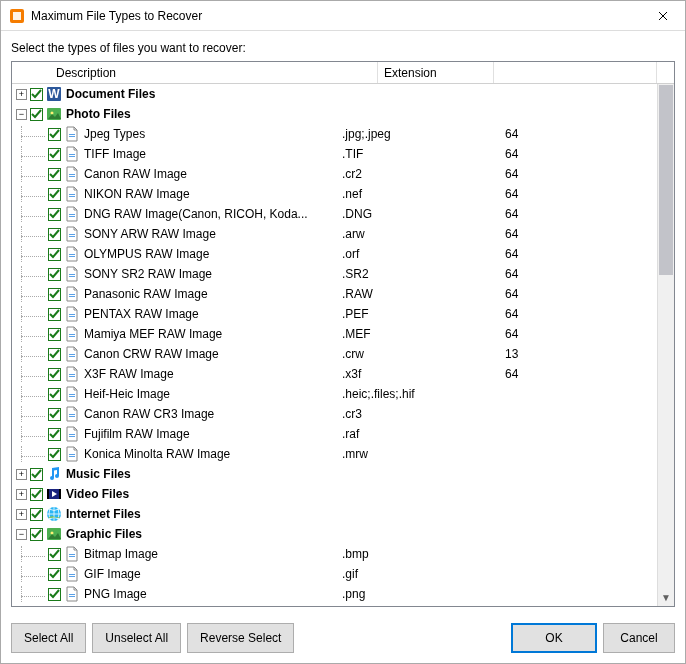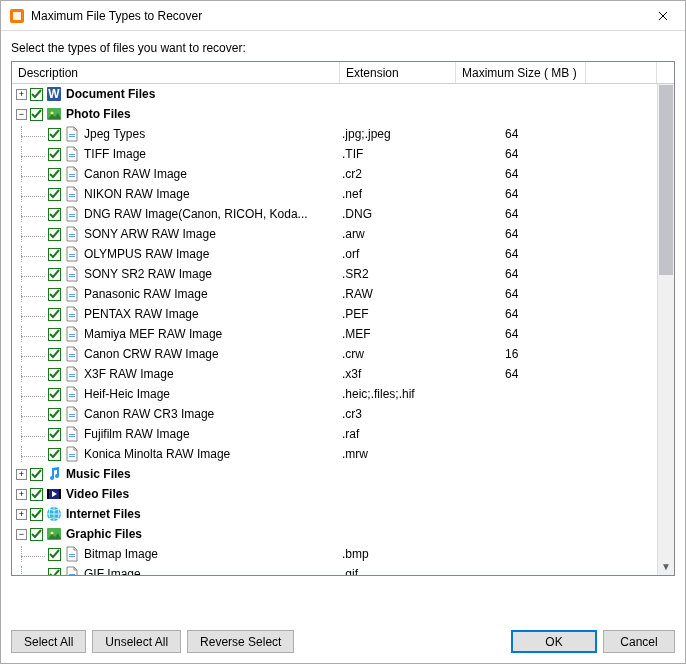--- a/index.html
+++ b/index.html
@@ -8,21 +8,21 @@
 .titlebar { height: 30px; display: flex; align-items: center; padding: 0 0 0 8px; border-bottom: 1px solid #ddd; }
 .titlebar .app-icon { width: 16px; height: 16px; margin-right: 6px; display: inline-flex; align-items: center; justify-content: center; }
 .titlebar .title { font-size: 12px; color: #000; flex: 1; }
 .titlebar .close { width: 45px; height: 30px; display: flex; align-items: center; justify-content: center; cursor: pointer; }
 
 .instruction { padding: 10px 10px 6px 10px; color: #000; }
 
 .table-wrap { flex: 1; margin: 0 10px 8px 10px; border: 1px solid #828790; position: relative; overflow: hidden; display: flex; flex-direction: column; }
 .header-row { display: flex; background: #fff; border-bottom: 1px solid #d0d0d0; height: 22px; align-items: center; }
 .header-cell { padding: 3px 6px; color: #000; border-right: 1px solid #e0e0e0; height:100%; display:flex; align-items:center; }
-.hcol1 { width: 328px; }
+.hcol1 { width: 328px; margin-left: 38px; }
 .hcol2 { width: 116px; }
 .hcol3 { width: 130px; }
 .hspacer { flex: 1; }
 .scrollbar-track { width: 17px; background: #f0f0f0; border-left: 1px solid #ddd; position: relative; }
 .body-area { flex:1; display:flex; overflow:hidden; }
 .rows { flex:1; overflow:hidden; }
 .row { display: flex; align-items: center; height: 20px; }
 .cell1 { width: 328px; display: flex; align-items: center; padding-left: 4px; }
 .cell2 { width: 116px; padding-left: 2px; color: #000; }
 .cell3 { width: 130px; padding-left: 2px; color: #000; margin-left: 47px; }
@@ -33,21 +33,21 @@
 .chk svg { width: 11px; height: 11px; }
 .type-icon { width: 16px; height: 16px; margin-right: 4px; display: inline-flex; align-items: center; justify-content: center; flex-shrink:0; }
 .label { color: #000; white-space: nowrap; overflow: hidden; text-overflow: ellipsis; }
 .label.bold { font-weight: 700; }
 
 .indent-child { padding-left: 22px; position:relative; }
 .indent-child::before { content:""; position:absolute; left:9px; top:0; bottom:0; border-left:1px dotted #aaa; }
 .indent-child .tree-h { position:absolute; left:9px; top:10px; width:24px; border-top:1px dotted #aaa; }
 
 .footer { padding: 8px 10px 10px 10px; display: flex; align-items: center; border-top: 0; }
-.btn { height: 23px; padding: 0 12px; background: #e1e1e1; border: 1px solid #adadad; cursor: pointer; margin-right: 6px; display: inline-flex; align-items: center; font-size: 12px; margin-top: 38px; }
+.btn { height: 30px; padding: 0 12px; background: #e1e1e1; border: 1px solid #adadad; cursor: pointer; margin-right: 6px; display: inline-flex; align-items: center; font-size: 12px; }
 .btn.primary { border: 1px solid #0078d7; box-shadow: inset 0 0 0 1px #0078d7; min-width: 86px; justify-content: center; }
 .btn.cancel { min-width: 72px; justify-content: center; margin-right: 0; }
 .footer-spacer { flex: 1; }
 
 .vsb-thumb { position:absolute; left:1px; right:1px; top:1px; height:190px; background:#c2c3c9; }
 .vsb-arrow { position:absolute; left:0; right:0; height:17px; display:flex; align-items:center; justify-content:center; color:#606060; font-size:10px; }
 .vsb-arrow.top { top:0; }
 .vsb-arrow.bot { bottom:0; }
 </style>
 </head>
@@ -67,21 +67,20 @@
       </svg>
   </div>
 </div>
 
 <div class="instruction">Select the types of files you want to recover:</div>
 
 <div class="table-wrap">
   <div class="header-row">
     <div class="header-cell hcol1">Description</div>
     <div class="header-cell hcol2">Extension</div>
-    <div class="header-cell hcol3">Maximum Size ( MB )</div>
     <div class="header-cell hspacer"></div>
     <div style="width:17px"></div>
   </div>
 
   <div class="body-area">
   <div class="rows" id="rows">
         <div class="row">
           <div class="cell1">
             <span class="exp">+</span>
             <span class="chk">
@@ -375,21 +374,21 @@
               <svg viewBox="0 0 16 16">
                 <path d="M3 1 H10 L13 4 V15 H3 Z" fill="#fff" stroke="#888" stroke-width="1"></path>
                 <path d="M10 1 V4 H13" fill="none" stroke="#888" stroke-width="1"></path>
                 <rect x="5" y="8" width="6" height="1" fill="#5aa0e6"></rect>
                 <rect x="5" y="10" width="6" height="1" fill="#5aa0e6"></rect>
               </svg>
             </span>
             <span class="label">Canon CRW RAW Image</span>
           </div>
           <div class="cell2">.crw</div>
-          <div class="cell3">16</div>
+          <div class="cell3">13</div>
         </div>
         <div class="row">
           <div class="cell1 indent-child">
             <span class="tree-h"></span>
             <span class="exp-blank"></span>
             <span class="chk">
               <svg viewBox="0 0 11 11">
                 <path d="M1 5 L4 8 L10 1" stroke="#1a7a1a" stroke-width="2" fill="none"></path>
               </svg>
             </span>

